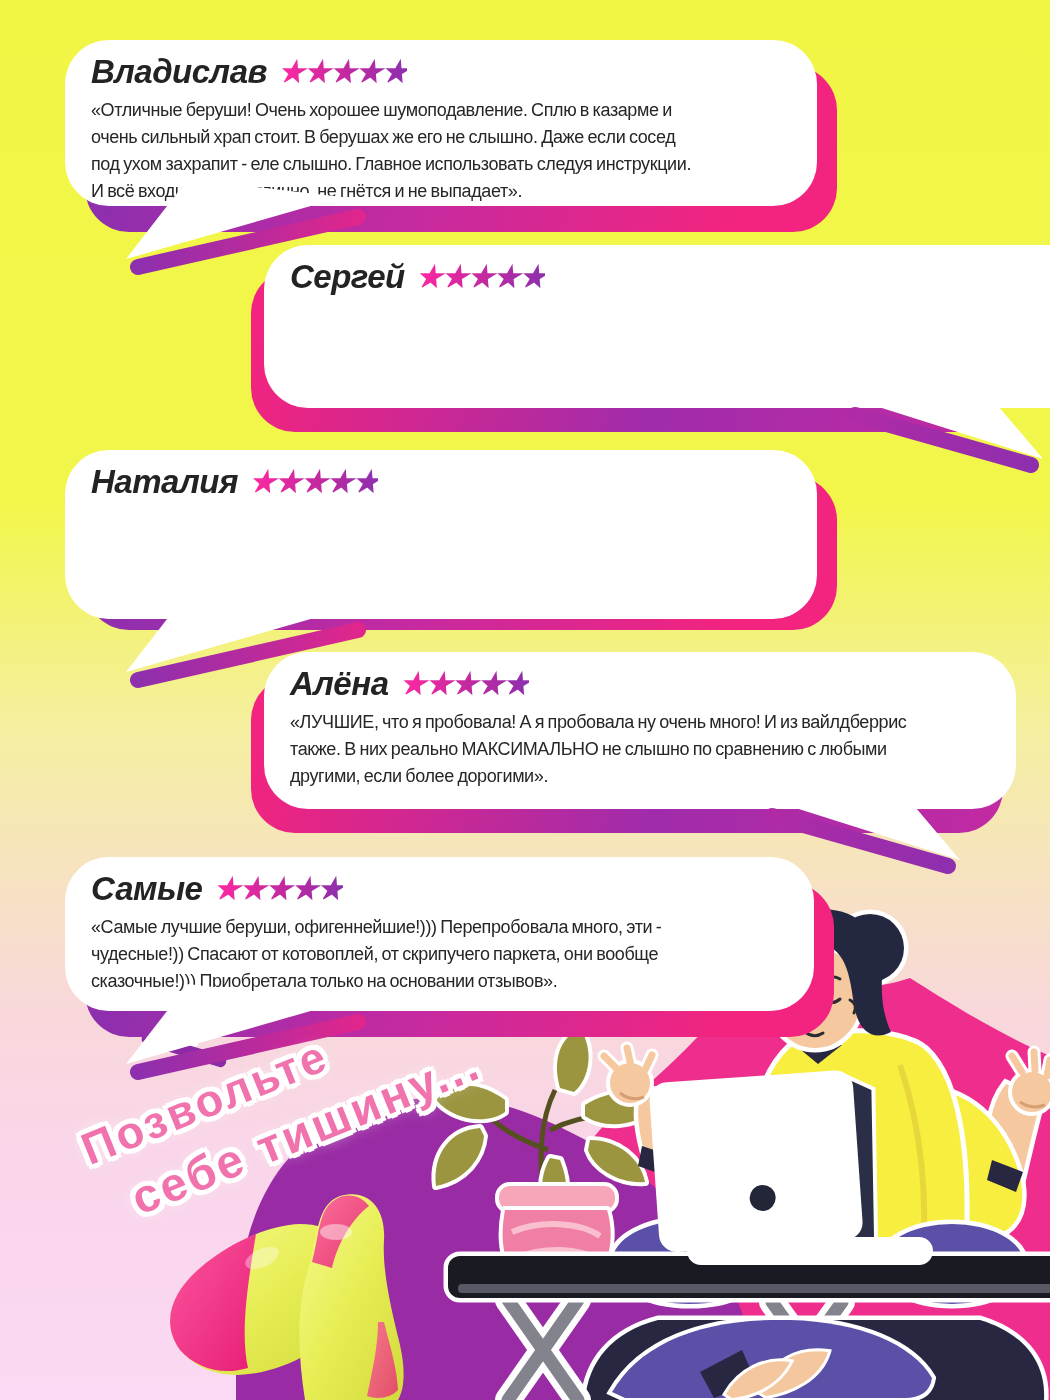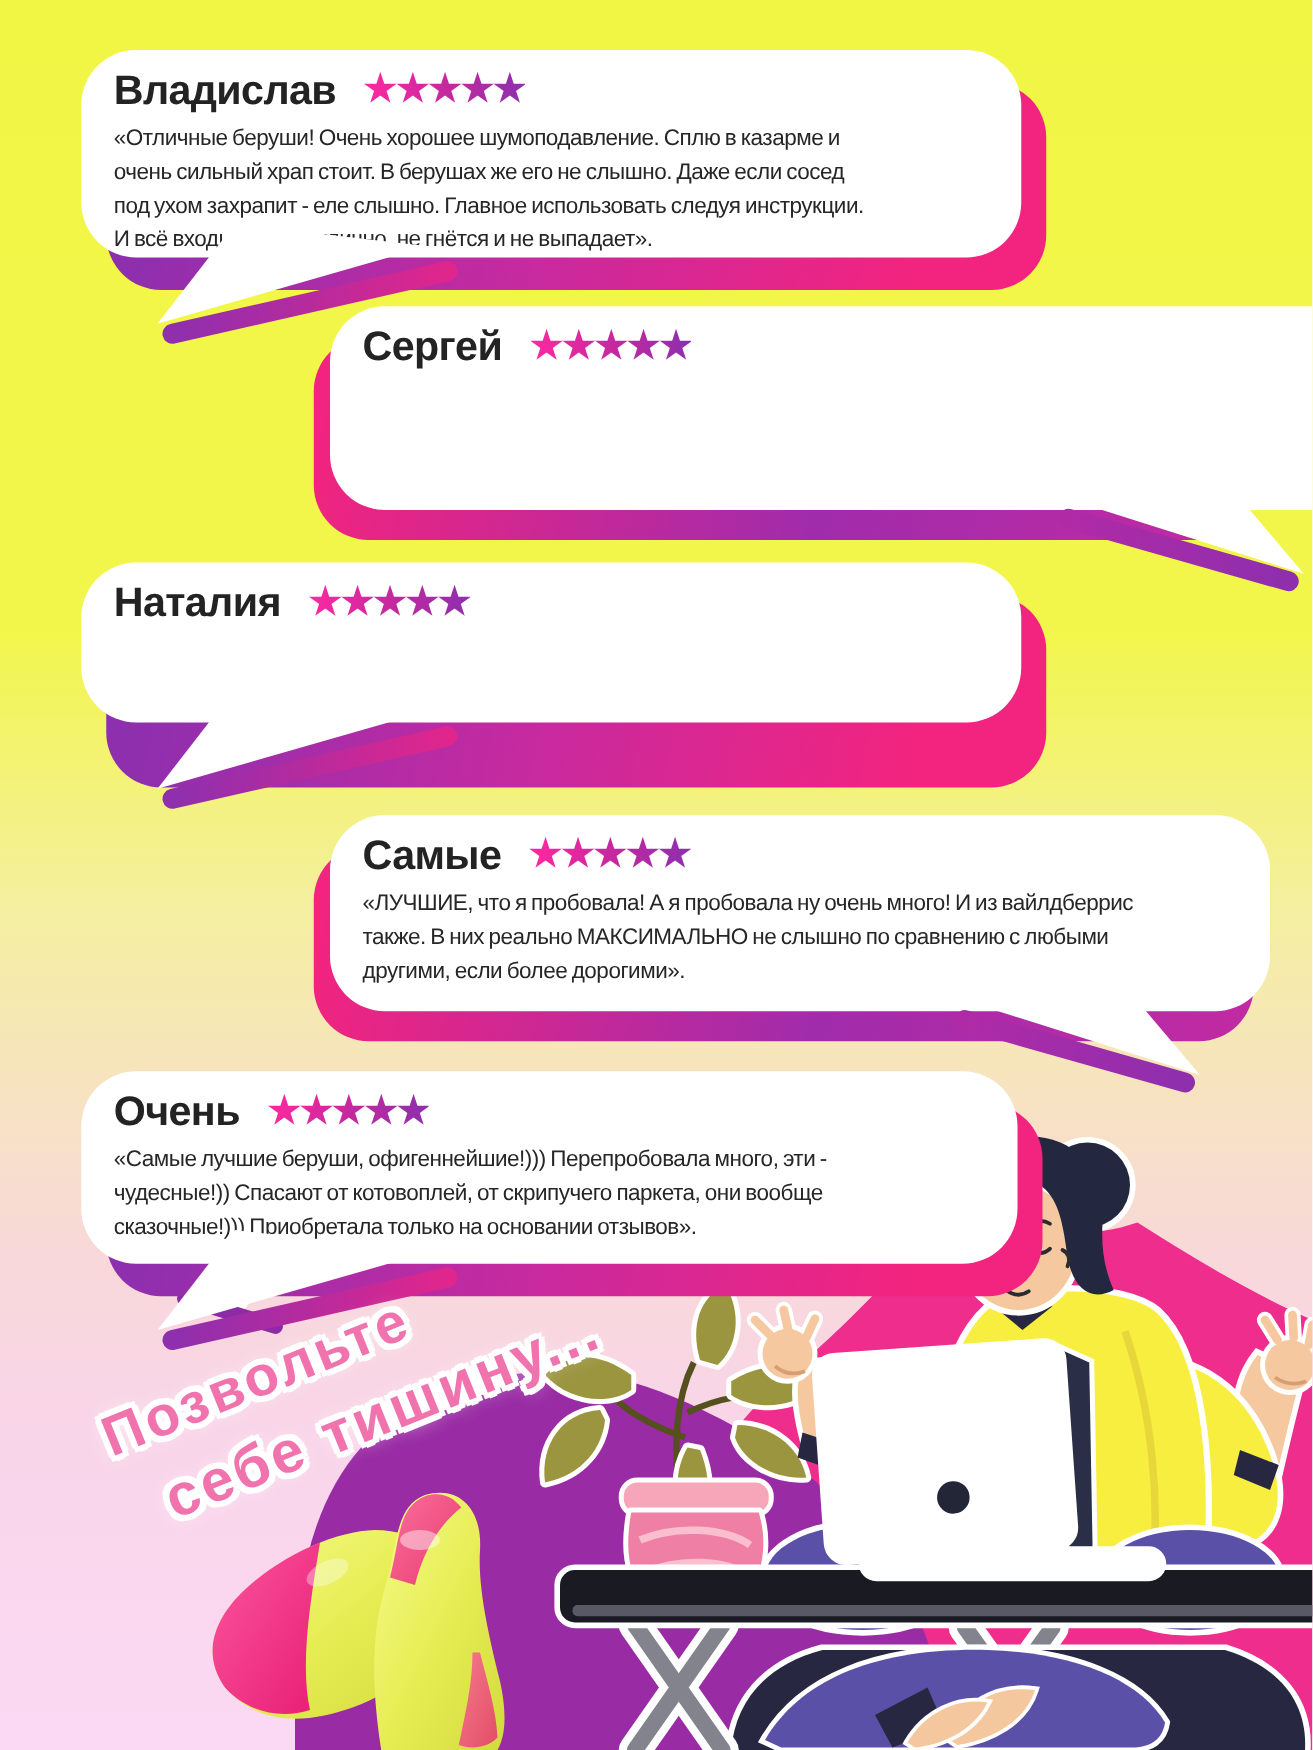--- a/index.html
+++ b/index.html
@@ -6,21 +6,21 @@
   body{width:1050px;height:1400px;overflow:hidden;font-family:"Liberation Sans",sans-serif;}
   .stage{position:relative;width:1050px;height:1400px;overflow:hidden;
     background:linear-gradient(180deg,#f1f645 0%,#f2f64b 36%,#f4efa0 52%,#f7e2c2 63%,#f8d8da 72%,#f9d5e9 82%,#fbd9f4 100%);}
   .scene{position:absolute;left:0;top:0;width:1050px;height:1400px;}
 
   .bubble-shadow{position:absolute;border-radius:44px;}
   .sh-odd{background:linear-gradient(102deg,#8e2fae 6%,#c62aa0 46%,#f2247f 86%);transform:translate(20px,26px);}
   .sh-even{background:linear-gradient(102deg,#f2247f 2%,#a02cab 55%,#c22aa2 100%);transform:translate(-13px,24px);}
 
   .bubble{position:absolute;background:#fff;border-radius:44px;padding:13px 20px 0 26px;box-sizing:border-box;}
-  .namerow{display:flex;align-items:center;gap:22px;}
+  .namerow{display:flex;align-items:center;gap:11px;font-style:italic;}
   .name{font-size:33px;font-weight:bold;color:#232323;letter-spacing:-0.5px;line-height:38px;}
   .stars{font-size:30px;font-weight:bold;letter-spacing:-1px;line-height:34px;
     background:linear-gradient(90deg,#ff28a0 0%,#c1299f 55%,#8c2fae 100%);
     -webkit-background-clip:text;background-clip:text;color:transparent;}
   .review{margin:6px 0 0;font-size:18px;font-weight:normal;color:#262626;line-height:27px;
     white-space:pre-line;letter-spacing:-0.4px;word-spacing:-1px;}
   .tail{position:absolute;overflow:visible;}
   .tail-odd{left:45px;top:calc(100% - 33px);width:260px;height:100px;}
   .tail-even{right:40px;top:calc(100% - 33px);width:240px;height:95px;}
 
@@ -247,50 +247,50 @@
       <span class="name">Сергей</span>
       <span class="stars">★★★★★</span>
     </div>
     <svg class="tail tail-even" viewBox="0 0 240 95">
       <line x1="212" y1="90" x2="36" y2="40" stroke="url(#tg-even)" stroke-width="16" stroke-linecap="round"></line>
       <path d="M224,84 L158,6 L28,22 Z" fill="#ffffff"></path>
     </svg>
   </section>
 
   <div class="bubble-shadow sh-odd" style="left:65px;top:450px;width:752px;height:154px;"></div>
-  <section class="bubble" style="left:65px;top:450px;width:752px;height:128px;">
+  <section class="bubble" style="left:65px;top:450px;width:752px;height:169px;">
     <div class="namerow">
       <span class="name">Наталия</span>
       <span class="stars">★★★★★</span>
     </div>
     <svg class="tail tail-odd" viewBox="0 0 260 100">
       <line x1="28" y1="94" x2="248" y2="44" stroke="url(#tg-odd)" stroke-width="16" stroke-linecap="round"></line>
       <path d="M16,86 L78,6 L232,24 Z" fill="#ffffff"></path>
     </svg>
   </section>
 
   <div class="bubble-shadow sh-even" style="left:264px;top:652px;width:752px;height:157px;"></div>
   <section class="bubble" style="left:264px;top:652px;width:752px;height:157px;">
     <div class="namerow">
-      <span class="name">Самые</span>
+      <span class="name">Алёна</span>
       <span class="stars">★★★★★</span>
     </div>
     <p class="review">«ЛУЧШИЕ, что я пробовала! А я пробовала ну очень много! И из вайлдберрис
 также. В них реально МАКСИМАЛЬНО не слышно по сравнению с любыми
 другими, если более дорогими».</p>
     <svg class="tail tail-even" viewBox="0 0 240 95">
       <line x1="212" y1="90" x2="36" y2="40" stroke="url(#tg-even)" stroke-width="16" stroke-linecap="round"></line>
       <path d="M224,84 L158,6 L28,22 Z" fill="#ffffff"></path>
     </svg>
   </section>
 
   <div class="bubble-shadow sh-odd" style="left:65px;top:857px;width:749px;height:154px;"></div>
   <section class="bubble" style="left:65px;top:857px;width:749px;height:154px;">
     <div class="namerow">
-      <span class="name">Очень</span>
+      <span class="name">Самые</span>
       <span class="stars">★★★★★</span>
     </div>
     <p class="review">«Самые лучшие беруши, офигеннейшие!))) Перепробовала много, эти -
 чудесные!)) Спасают от котовоплей, от скрипучего паркета, они вообще
 сказочные!))) Приобретала только на основании отзывов».</p>
     <svg class="tail tail-odd" viewBox="0 0 260 100">
       <line x1="28" y1="94" x2="248" y2="44" stroke="url(#tg-odd)" stroke-width="16" stroke-linecap="round"></line>
       <path d="M16,86 L78,6 L232,24 Z" fill="#ffffff"></path>
     </svg>
   </section>

